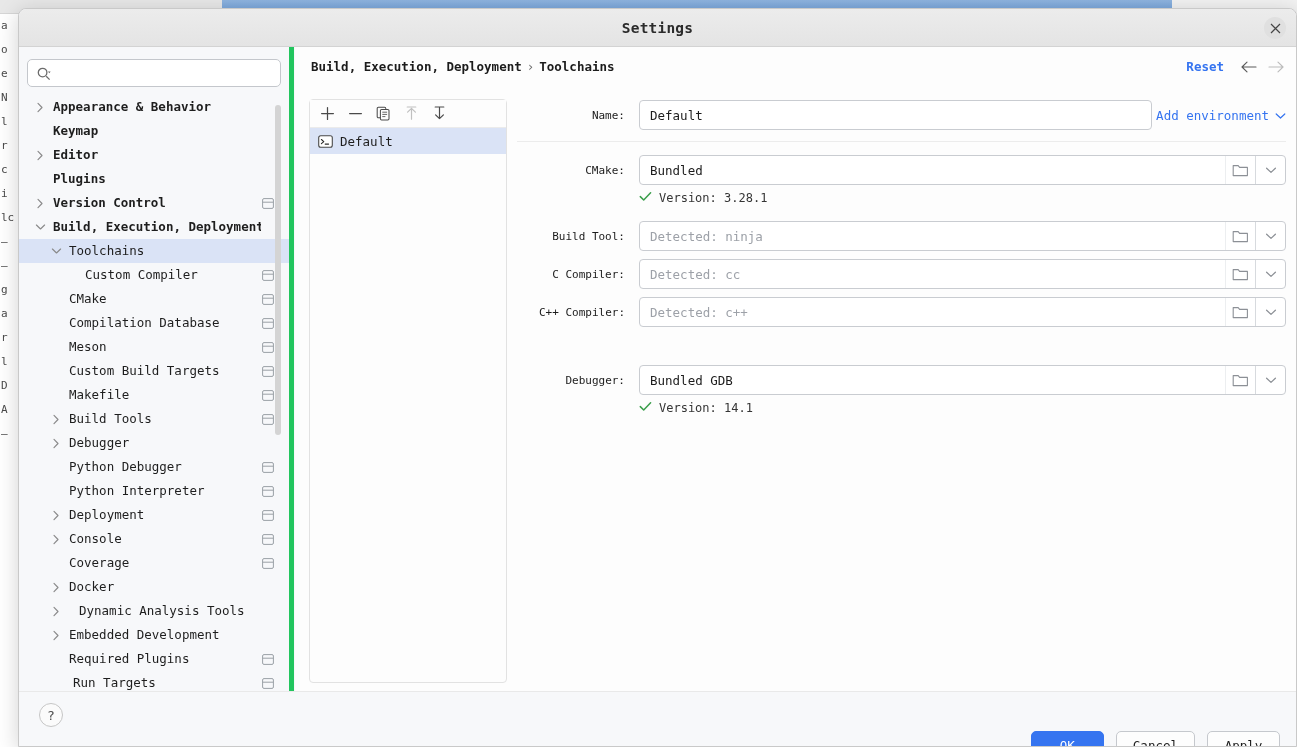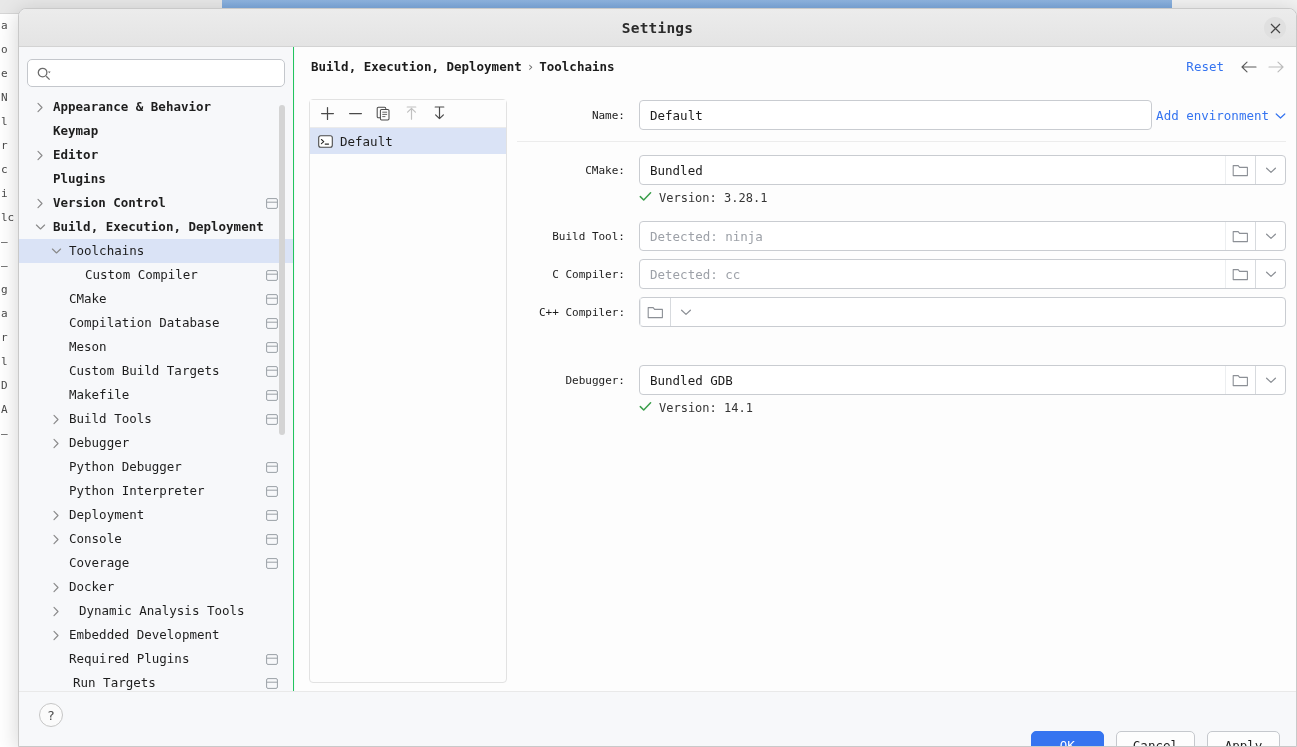--- a/index.html
+++ b/index.html
@@ -79,21 +79,21 @@
   
   #dlg-body {
     position: absolute; left: 0; top: 38px; right: 0; bottom: 55px;
     background: #f7f8fa;
   }
 
   
   #left-pane {
     position: absolute; left: 0; top: 0; width: 275px; bottom: 0;
     background: #f7f8fa;
-    border-right: 1px solid #22c55e;
+    border-right: 5px solid #22c55e;
   }
   #search-wrap { padding: 12px 8px 6px 8px; }
   #search-box {
     height: 28px; background: #fff;
     border: 1px solid #c4c7cc; border-radius: 5px;
     display: flex; align-items: center; padding: 0 8px;
     position: relative;
   }
   #search-box input {
     border: 0; outline: 0; background: transparent;
@@ -145,21 +145,21 @@
   #breadcrumb-bar {
     position: relative; height: 34px;
     padding: 12px 0 0 16px;
   }
   #breadcrumb {
     font-size: 12.5px; font-weight: bold; color: #1c1c1c;
   }
   #breadcrumb .sep { font-weight: normal; color: #6e6e6e; margin: 0 5px; }
   #reset-link {
     position: absolute; right: 72px; top: 12px;
-    font-size: 12.5px; font-weight: normal; color: #3574f0; cursor: pointer;
+    font-size: 12.5px; font-weight: bold; color: #3574f0; cursor: pointer;
   }
   #nav-back, #nav-fwd {
     position: absolute; top: 10px; width: 20px; height: 20px;
     display: flex; align-items: center; justify-content: center;
     cursor: pointer;
   }
   #nav-back { right: 38px; color: #5a5a5a; }
   #nav-fwd  { right: 10px; color: #bcbcbc; }
 
   
@@ -717,20 +717,21 @@
                     </svg>
                   </div>
                 </div>
               </div>
             </div>
             <div style="height: 6px;"></div>
             <div class="frow">
               <div class="flabel">C++ Compiler:</div>
               <div style="flex: 1 1 0%; display: flex;">
                 <div class="fctrl">
+                  <div class="val placeholder">Detected: c++</div>
                   <div class="btn-folder">
                     <svg width="17" height="15" viewBox="0 0 17 15">
                       <path d="M1.2 12.6 L1.2 2.6 L6.2 2.6 L7.6 4.4 L15.4 4.4 L15.4 12.6 Z" stroke="currentColor" stroke-width="1.1" fill="none" stroke-linejoin="round"></path>
                     </svg>
                   </div>
                   <div class="btn-chevron">
                     <svg width="12" height="9" viewBox="0 0 12 9">
                       <path d="M1.6 2.2 L6 6.4 L10.4 2.2" stroke="currentColor" stroke-width="1.25" fill="none" stroke-linecap="round" stroke-linejoin="round"></path>
                     </svg>
                   </div>

